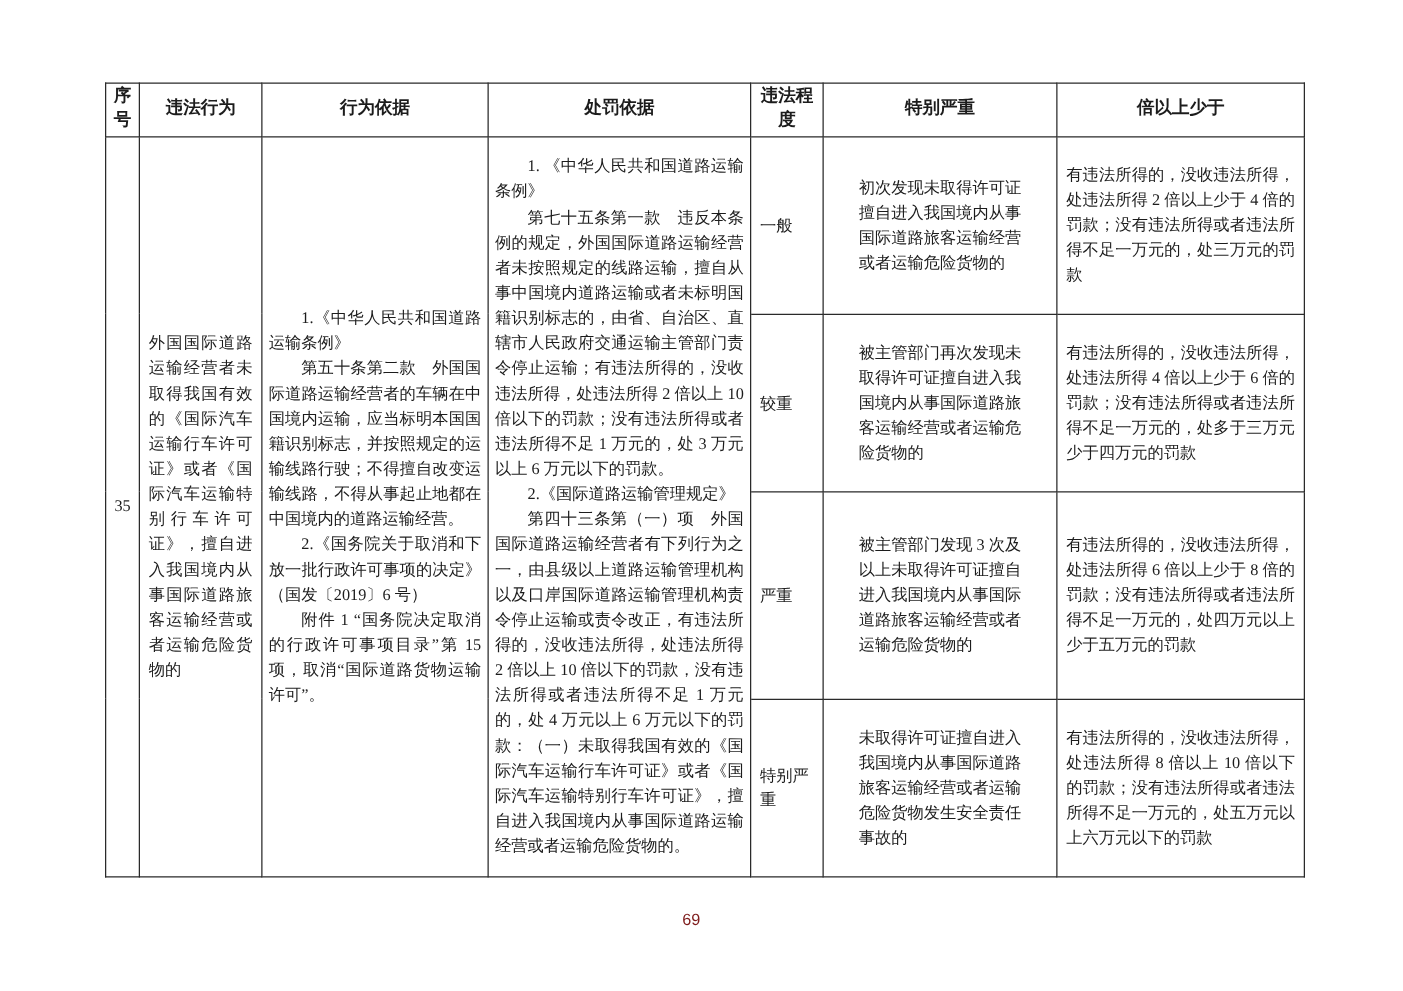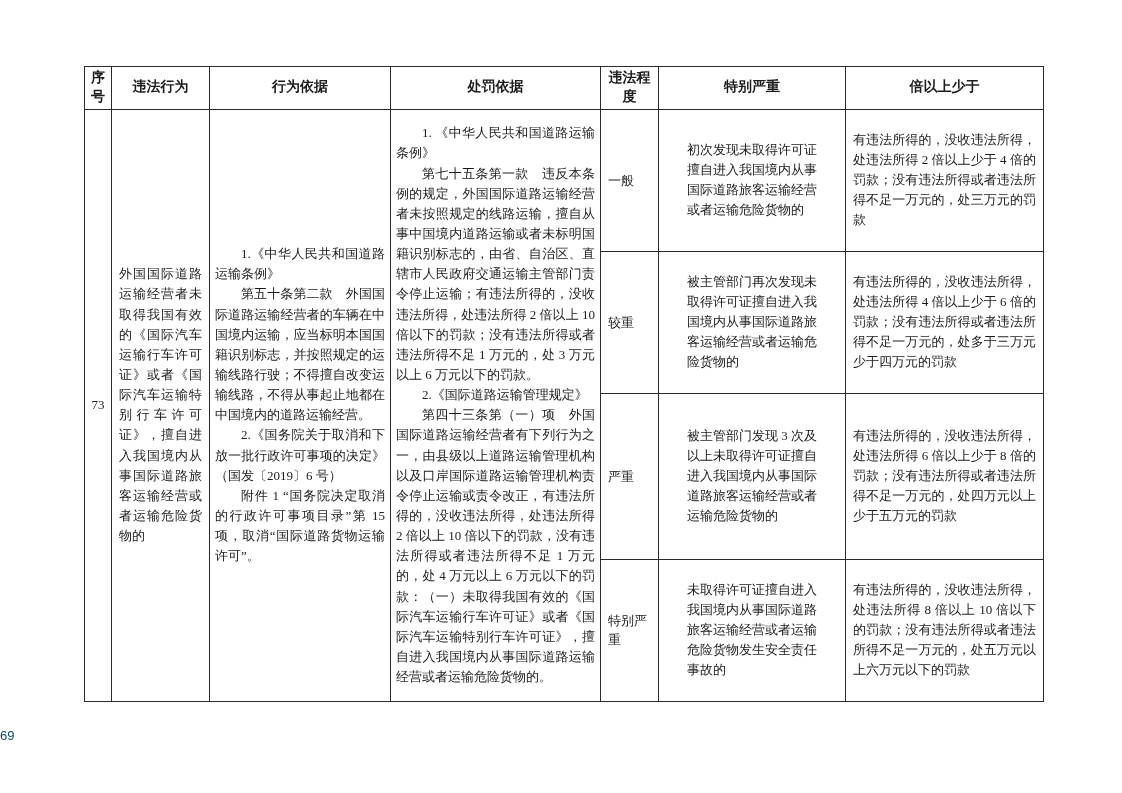--- a/index.html
+++ b/index.html
@@ -80,23 +80,23 @@
   td.c-bench {
     padding: 20px 7px;
     text-align: justify;
     text-justify: inter-ideograph;
   }
   .page-number {
     position: absolute;
     left: 0;
     right: 16px;
     top: 728px;
-    text-align: left;
+    text-align: center;
     font-size: 13px;
-    color: #0c4a6e;
+    color: #7f1d1d;
     font-family: "Liberation Sans", "DejaVu Sans", sans-serif;
   }
 </style>
 </head>
 <body>
 
 <div class="page">
 
   <table class="reg-table">
     <colgroup>
@@ -114,21 +114,21 @@
         <th>违法行为</th>
         <th>行为依据</th>
         <th>处罚依据</th>
         <th>违法程度</th>
         <th>特别严重</th>
         <th>倍以上少于</th>
       </tr>
     </thead>
     <tbody>
       <tr class="sev-row-0">
-        <td class="c-serial" rowspan="4">73</td>
+        <td class="c-serial" rowspan="4">35</td>
         <td class="c-violation" rowspan="4">外国国际道路运输经营者未取得我国有效的《国际汽车运输行车许可证》或者《国际汽车运输特别行车许可证》，擅自进入我国境内从事国际道路旅客运输经营或者运输危险货物的</td>
         <td class="c-basis" rowspan="4">
           <p>1.《中华人民共和国道路运输条例》</p>
           <p>第五十条第二款　外国国际道路运输经营者的车辆在中国境内运输，应当标明本国国籍识别标志，并按照规定的运输线路行驶；不得擅自改变运输线路，不得从事起止地都在中国境内的道路运输经营。</p>
           <p>2.《国务院关于取消和下放一批行政许可事项的决定》（国发〔2019〕6 号）</p>
           <p>附件 1 “国务院决定取消的行政许可事项目录”第 15 项，取消“国际道路货物运输许可”。</p>
         </td>
         <td class="c-basis" rowspan="4">
           <p>1. 《中华人民共和国道路运输条例》</p>
           <p>第七十五条第一款　违反本条例的规定，外国国际道路运输经营者未按照规定的线路运输，擅自从事中国境内道路运输或者未标明国籍识别标志的，由省、自治区、直辖市人民政府交通运输主管部门责令停止运输；有违法所得的，没收违法所得，处违法所得 2 倍以上 10 倍以下的罚款；没有违法所得或者违法所得不足 1 万元的，处 3 万元以上 6 万元以下的罚款。</p>

